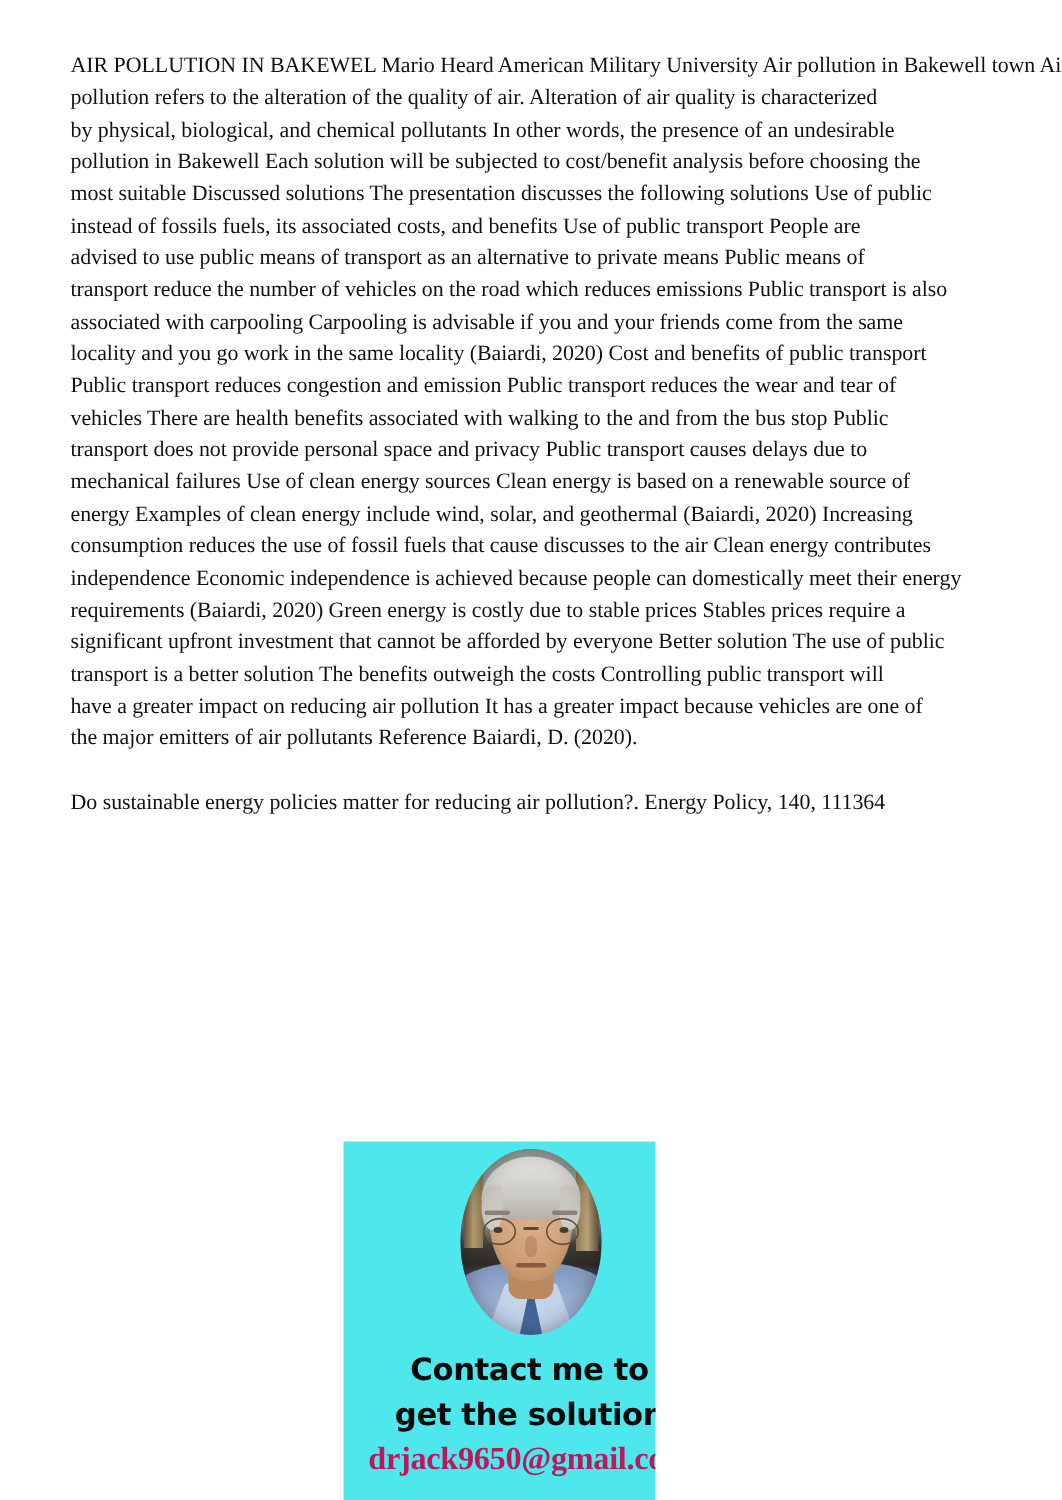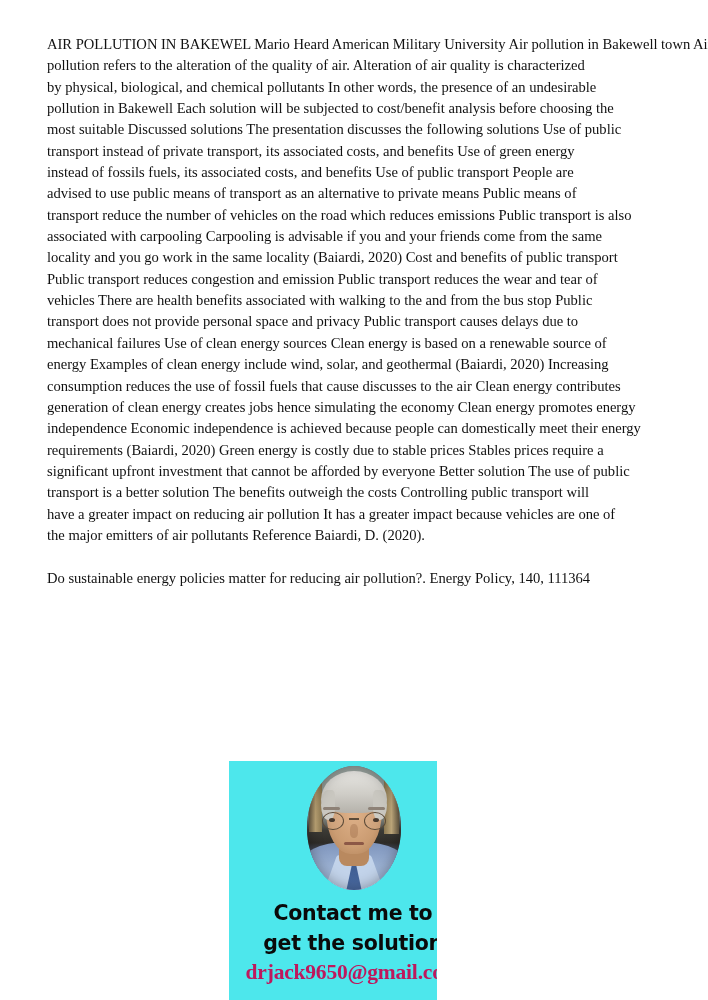--- a/index.html
+++ b/index.html
@@ -213,33 +213,31 @@
 <body>
 
 <div id="page">
 
   <div id="body-text">
     <div class="text-line">AIR POLLUTION IN BAKEWEL Mario Heard American Military University Air pollution in Bakewell town Air</div>
     <div class="text-line">pollution refers to the alteration of the quality of air. Alteration of air quality is characterized</div>
     <div class="text-line">by physical, biological, and chemical pollutants In other words, the presence of an undesirable</div>
     <div class="text-line">pollution in Bakewell Each solution will be subjected to cost/benefit analysis before choosing the</div>
     <div class="text-line">most suitable Discussed solutions The presentation discusses the following solutions Use of public</div>
-    <div class="text-line">transport instead of private transport, its associated costs, and benefits Use of green energy</div>
     <div class="text-line">instead of fossils fuels, its associated costs, and benefits Use of public transport People are</div>
     <div class="text-line">advised to use public means of transport as an alternative to private means Public means of</div>
     <div class="text-line">transport reduce the number of vehicles on the road which reduces emissions Public transport is also</div>
     <div class="text-line">associated with carpooling Carpooling is advisable if you and your friends come from the same</div>
     <div class="text-line">locality and you go work in the same locality (Baiardi, 2020) Cost and benefits of public transport</div>
     <div class="text-line">Public transport reduces congestion and emission Public transport reduces the wear and tear of</div>
     <div class="text-line">vehicles There are health benefits associated with walking to the and from the bus stop Public</div>
     <div class="text-line">transport does not provide personal space and privacy Public transport causes delays due to</div>
     <div class="text-line">mechanical failures Use of clean energy sources Clean energy is based on a renewable source of</div>
     <div class="text-line">energy Examples of clean energy include wind, solar, and geothermal (Baiardi, 2020) Increasing</div>
     <div class="text-line">consumption reduces the use of fossil fuels that cause discusses to the air Clean energy contributes</div>
-    <div class="text-line">generation of clean energy creates jobs hence simulating the economy Clean energy promotes energy</div>
     <div class="text-line">independence Economic independence is achieved because people can domestically meet their energy</div>
     <div class="text-line">requirements (Baiardi, 2020) Green energy is costly due to stable prices Stables prices require a</div>
     <div class="text-line">significant upfront investment that cannot be afforded by everyone Better solution The use of public</div>
     <div class="text-line">transport is a better solution The benefits outweigh the costs Controlling public transport will</div>
     <div class="text-line">have a greater impact on reducing air pollution It has a greater impact because vehicles are one of</div>
     <div class="text-line">the major emitters of air pollutants Reference Baiardi, D. (2020).</div>
     <div class="text-line blank-line"></div>
     <div class="text-line">Do sustainable energy policies matter for reducing air pollution?. Energy Policy, 140, 111364</div>
   </div>
 

